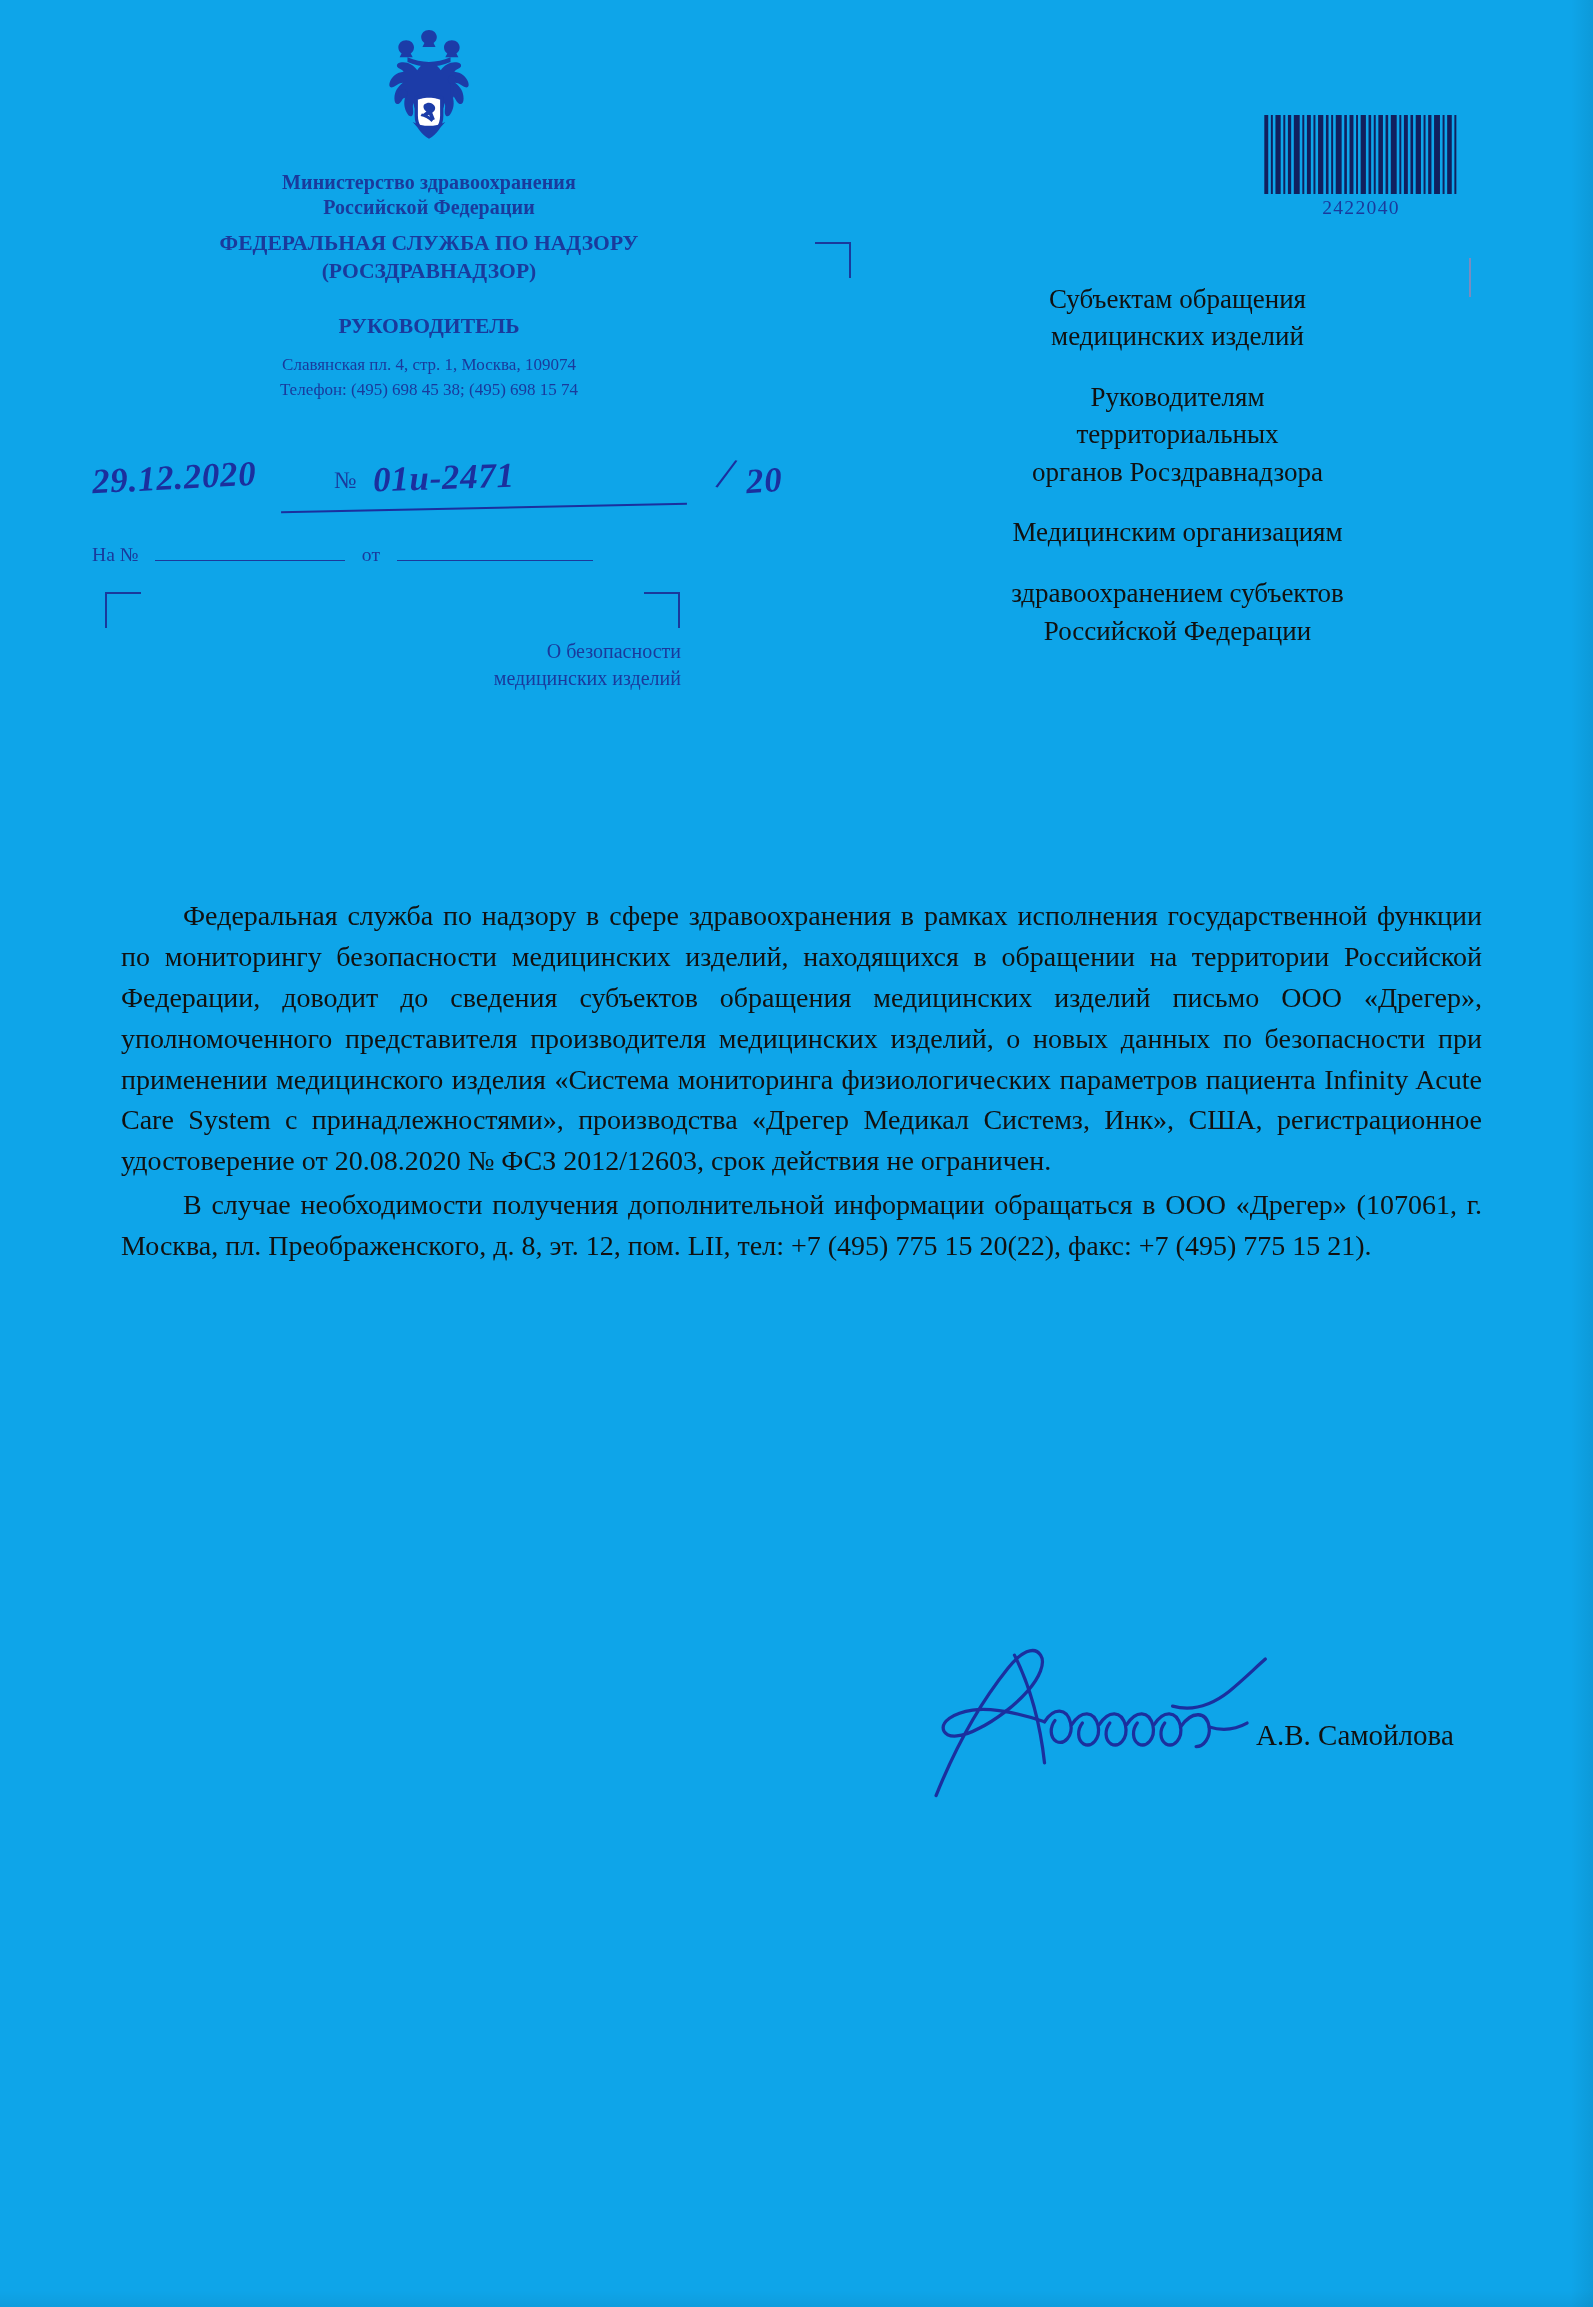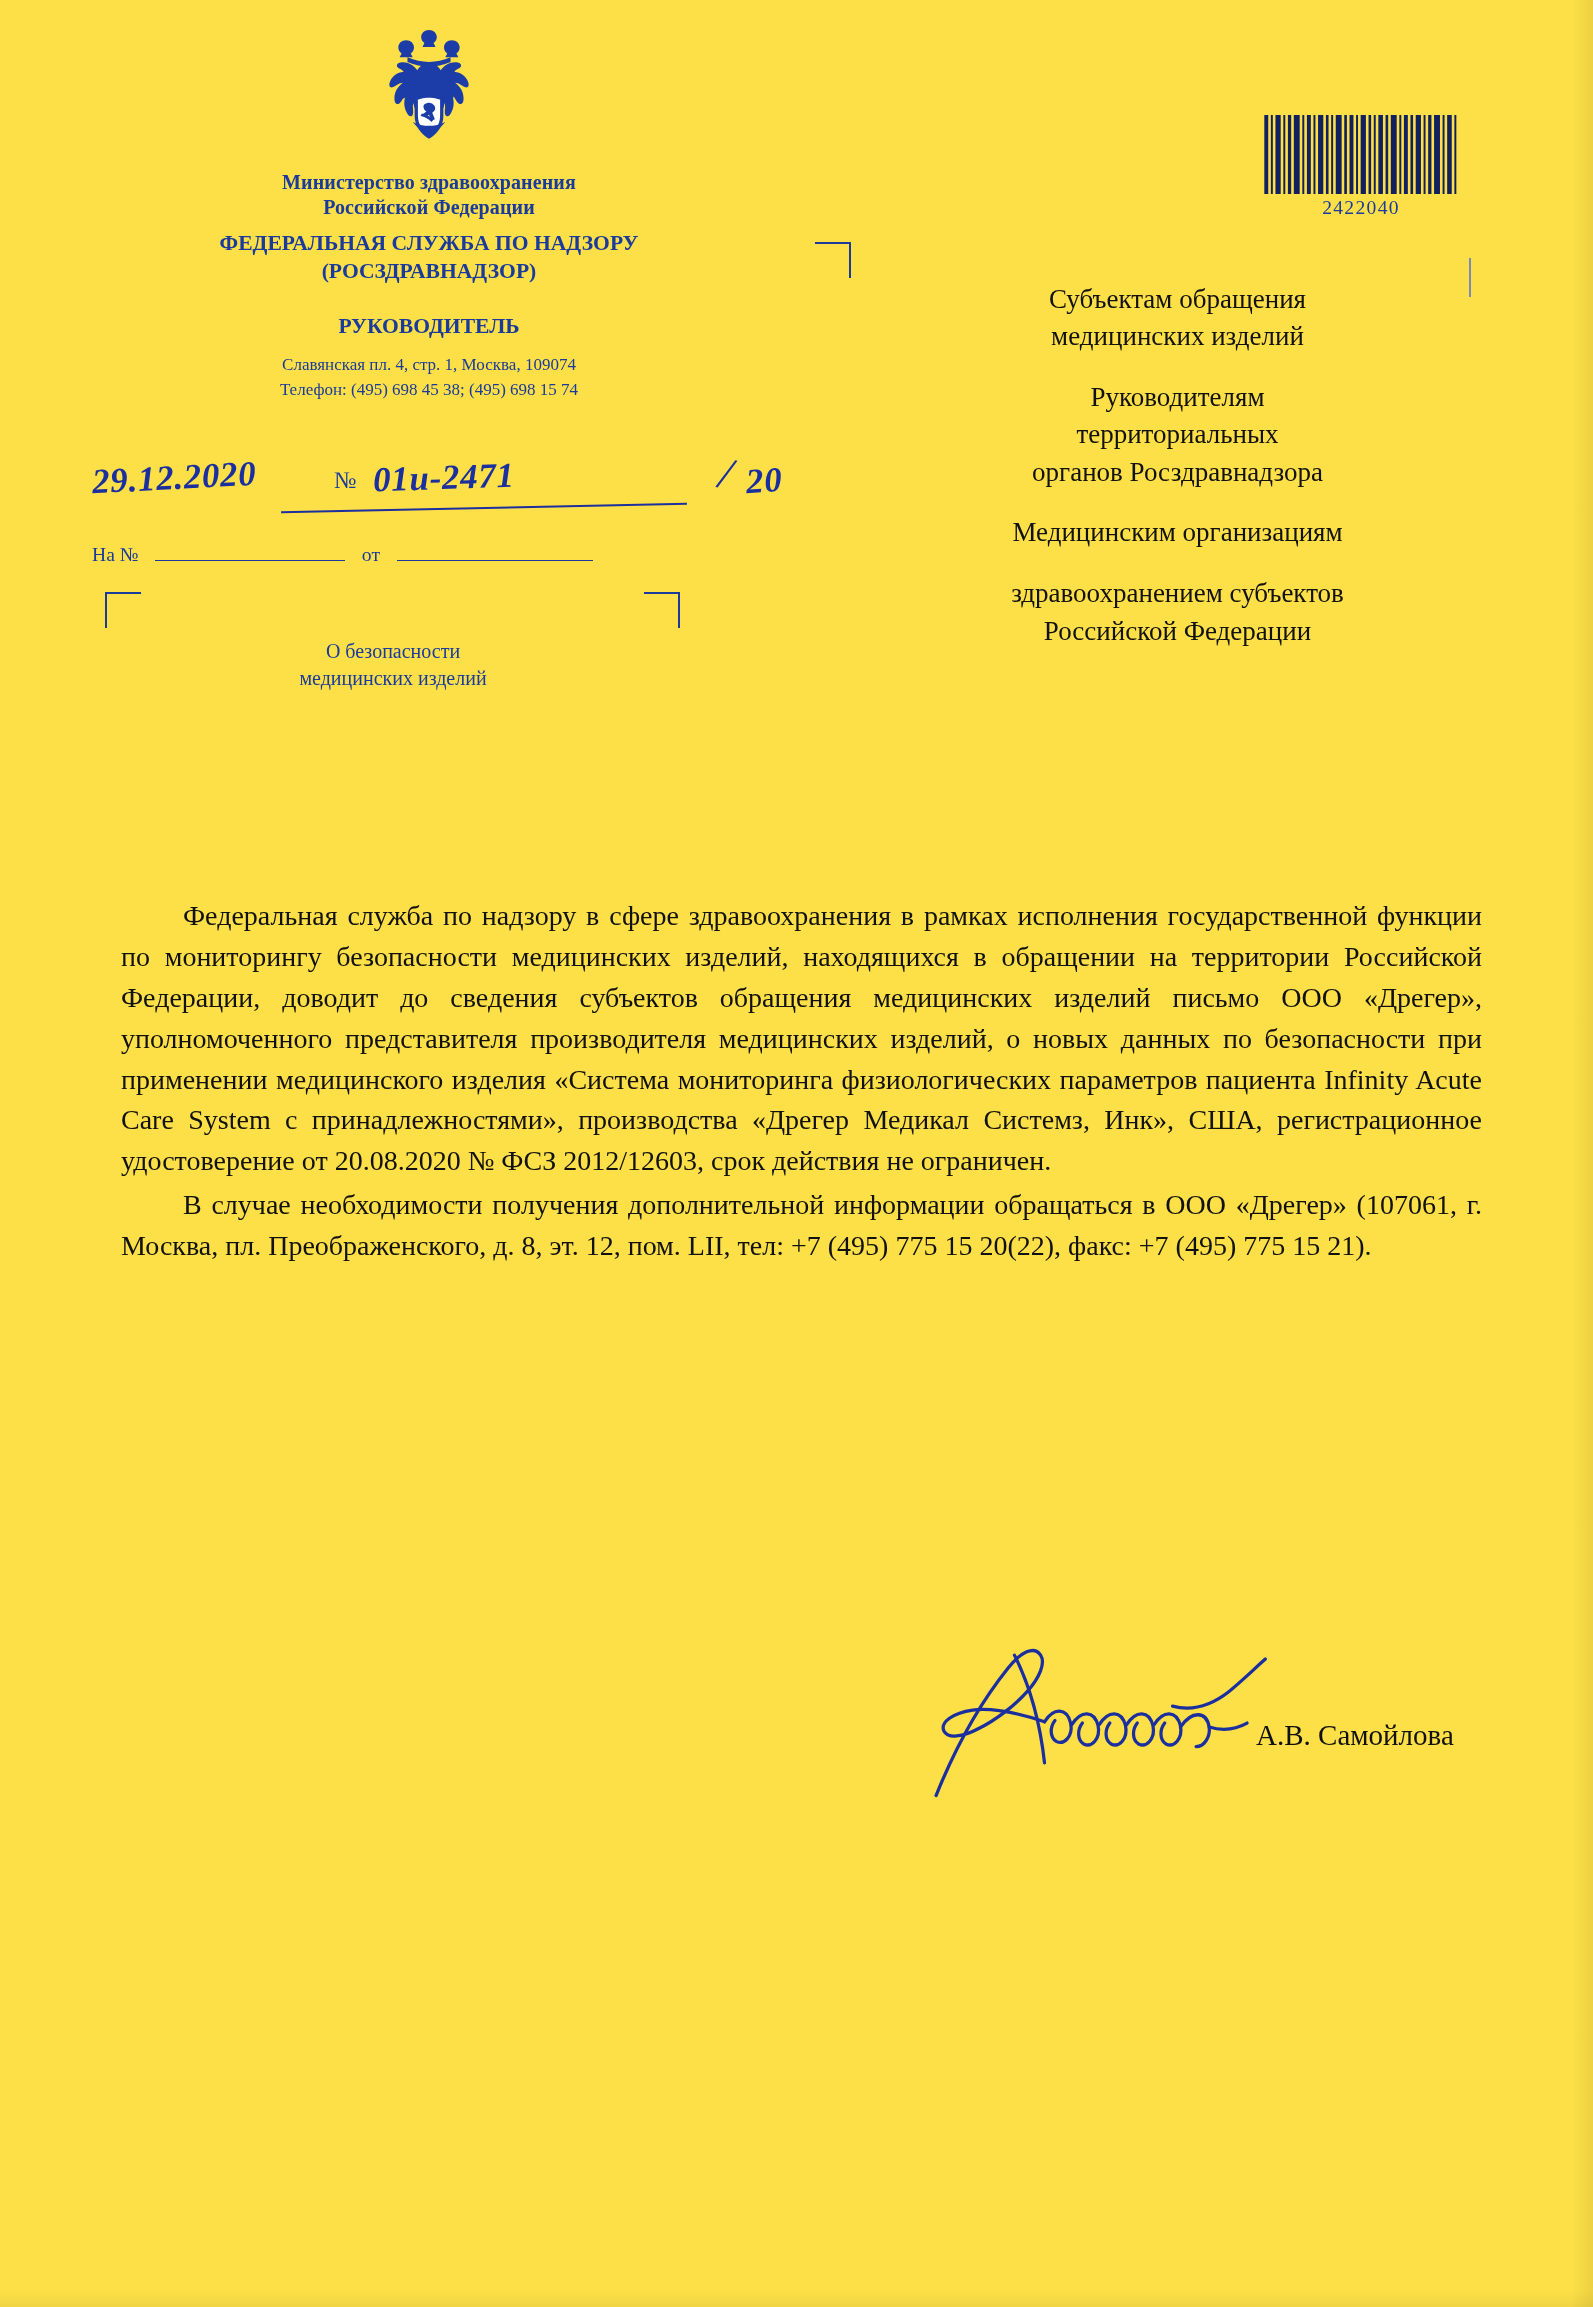--- a/index.html
+++ b/index.html
@@ -14,21 +14,21 @@
     font-family: "Liberation Serif", serif;
     color: #111;
     overflow: hidden;
   }
 
   .page {
     position: absolute;
     left: 0; top: 0;
     width: 1593px;
     height: 2307px;
-    background: #fde047;
+    background: #0ea5e9;
   }
 
   
   .letterhead {
     position: absolute;
     left: 79px;
     top: 26px;
     width: 700px;
     text-align: center;
     color: #1a3a9c;
@@ -136,21 +136,21 @@
   }
   .corner.tl { border-width: 2px 0 0 2px; }
   .corner.tr { border-width: 2px 2px 0 0; }
 
   
   .subject {
     position: absolute;
     left: 105px;
     top: 638px;
     width: 576px;
-    text-align: center;
+    text-align: right;
     font-size: 20px;
     line-height: 1.35;
     color: #1a3a9c;
   }
 
   
   .barcode-wrap {
     position: absolute;
     left: 1263px;
     top: 115px;

